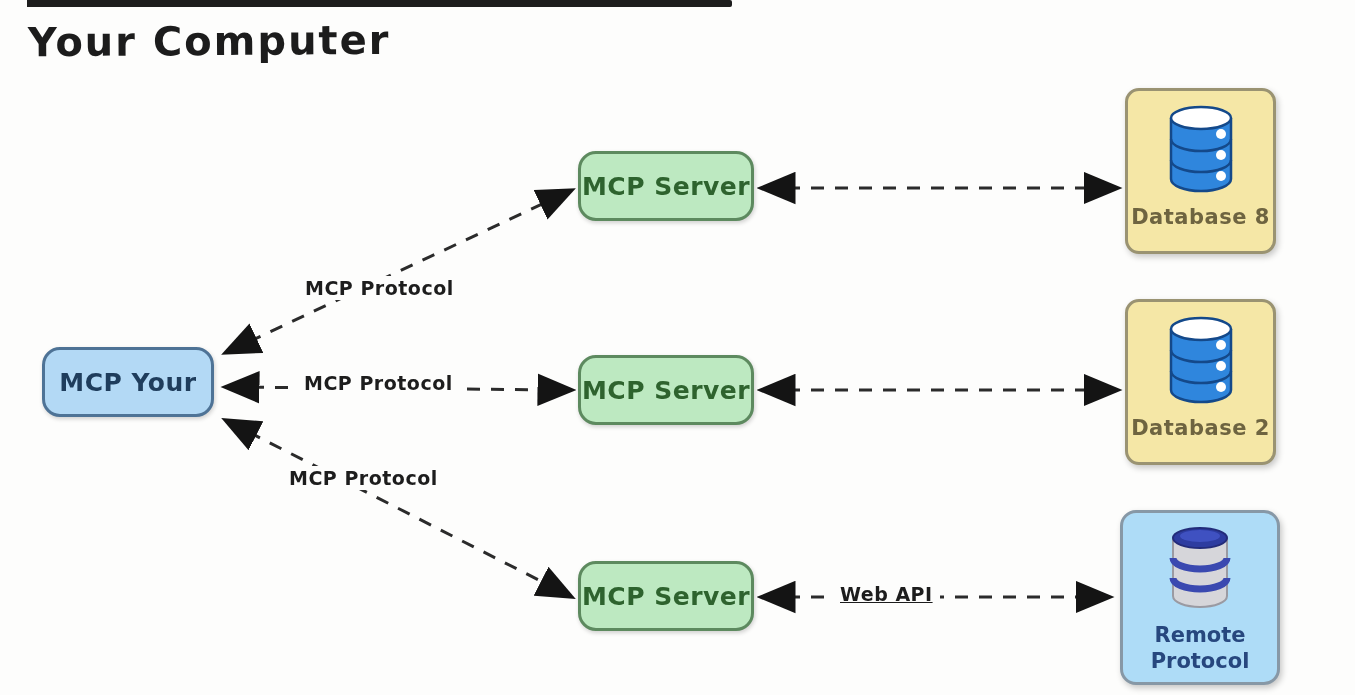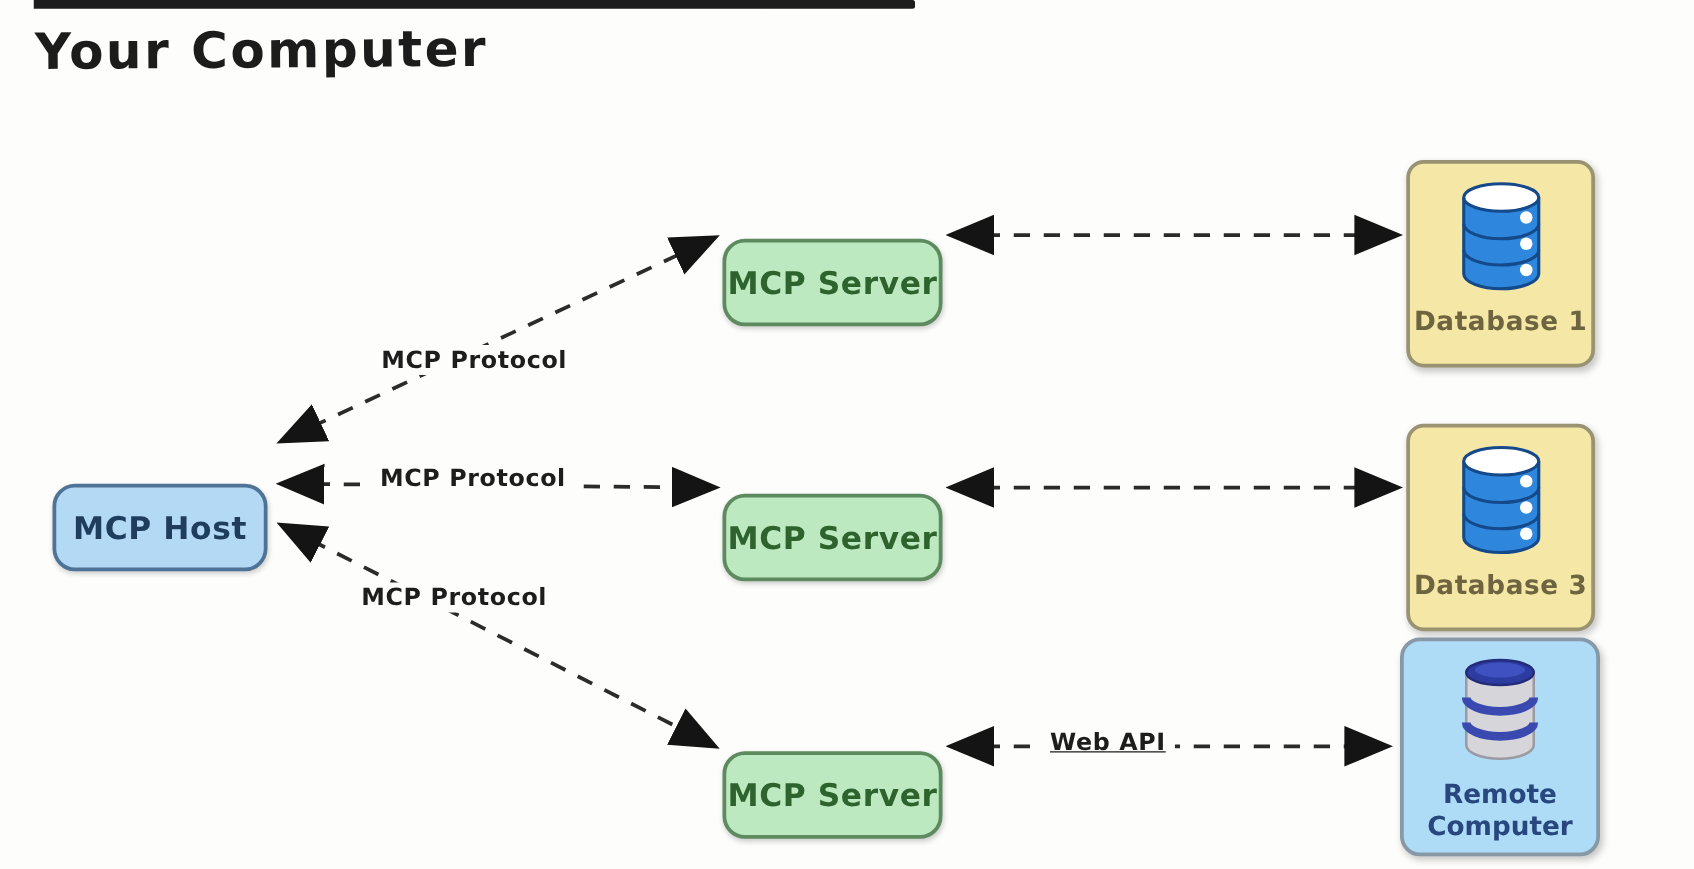--- a/index.html
+++ b/index.html
@@ -19,21 +19,21 @@
   }
   .edges-layer{position:absolute;left:0;top:0;z-index:1;}
   .edge-line{stroke:#2b2b2b;stroke-width:3;stroke-dasharray:13 11;fill:none;}
   .edge-label{
     position:absolute;z-index:2;background:var(--page-bg,#fdfdfc);
     padding:1px 7px;font-size:19px;font-weight:700;color:#1d1d1d;
     white-space:nowrap;letter-spacing:0.5px;
   }
   .node{
     position:absolute;z-index:3;display:flex;align-items:center;justify-content:center;
-    box-sizing:border-box;font-weight:700;letter-spacing:0.5px;margin-top:40px;
+    box-sizing:border-box;font-weight:700;letter-spacing:0.5px;
   }
   .node-host{
     left:42px;top:347px;width:172px;height:70px;
     background:var(--host-fill,#b3d9f5);border:3px solid var(--host-border,#4e7396);
     border-radius:18px;color:var(--host-text,#1f3d5c);font-size:25px;
     box-shadow:1px 2px 4px rgba(0,0,0,0.18);
   }
   .node-server{
     width:176px;height:70px;left:578px;
     background:var(--server-fill,#bde9c1);border:3px solid var(--server-border,#5d8a5f);
@@ -84,21 +84,21 @@
   <path class="edge-line" d="M763,390 L1116,390" marker-start="url(#ah)" marker-end="url(#ah)"></path>
   <path class="edge-line" d="M763,597 L1108,597" marker-start="url(#ah)" marker-end="url(#ah)"></path>
 </svg>
 
 <div class="edge-label" style="left:298px;top:276px;">MCP Protocol</div>
 <div class="edge-label" style="left:297px;top:371px;">MCP Protocol</div>
 <div class="edge-label" style="left:282px;top:466px;">MCP Protocol</div>
 <div class="edge-label" style="left:833px;top:582px;text-decoration:underline;">Web API</div>
 
 <div class="node node-host">
-  <span>MCP Host</span>
+  <span>MCP Your</span>
 </div>
 
 <div class="node node-server node-server-1">
   <span>MCP Server</span>
 </div>
 <div class="node node-server node-server-2">
   <span>MCP Server</span>
 </div>
 <div class="node node-server node-server-3">
   <span>MCP Server</span>
@@ -109,42 +109,42 @@
     <svg width="72" height="88" viewBox="0 0 72 88">
       <path d="M6,13 v61 a30,12 0 0 0 60,0 v-61" fill="#2f86dd" stroke="#14498a" stroke-width="2.5"></path>
       <path d="M6,34 a30,12 0 0 0 60,0" fill="none" stroke="#14498a" stroke-width="2.5"></path>
       <path d="M6,55 a30,12 0 0 0 60,0" fill="none" stroke="#14498a" stroke-width="2.5"></path>
       <ellipse cx="36" cy="13" rx="30" ry="11" fill="#ffffff" stroke="#14498a" stroke-width="2.5"></ellipse>
       <circle cx="56" cy="29" r="5" fill="#ffffff"></circle>
       <circle cx="56" cy="50" r="5" fill="#ffffff"></circle>
       <circle cx="56" cy="71" r="5" fill="#ffffff"></circle>
     </svg>
   </span>
-  <div class="db-label">Database 1</div>
+  <div class="db-label">Database 8</div>
 </div>
 
 <div class="node node-db node-db-2">
   <span>
     <svg width="72" height="88" viewBox="0 0 72 88">
       <path d="M6,13 v61 a30,12 0 0 0 60,0 v-61" fill="#2f86dd" stroke="#14498a" stroke-width="2.5"></path>
       <path d="M6,34 a30,12 0 0 0 60,0" fill="none" stroke="#14498a" stroke-width="2.5"></path>
       <path d="M6,55 a30,12 0 0 0 60,0" fill="none" stroke="#14498a" stroke-width="2.5"></path>
       <ellipse cx="36" cy="13" rx="30" ry="11" fill="#ffffff" stroke="#14498a" stroke-width="2.5"></ellipse>
       <circle cx="56" cy="29" r="5" fill="#ffffff"></circle>
       <circle cx="56" cy="50" r="5" fill="#ffffff"></circle>
       <circle cx="56" cy="71" r="5" fill="#ffffff"></circle>
     </svg>
   </span>
-  <div class="db-label">Database 3</div>
+  <div class="db-label">Database 2</div>
 </div>
 
 <div class="node-remote">
   <span>
     <svg width="66" height="86" viewBox="0 0 66 86">
       <path d="M6,13 v58 a27,11 0 0 0 54,0 v-58" fill="#d6d6da" stroke="#9a9aa2" stroke-width="2"></path>
       <path d="M6,33 a27,11 0 0 0 54,0" fill="none" stroke="#3a49b0" stroke-width="7"></path>
       <path d="M6,53 a27,11 0 0 0 54,0" fill="none" stroke="#3a49b0" stroke-width="7"></path>
       <ellipse cx="33" cy="13" rx="27" ry="10" fill="#2d3ca0" stroke="#232c7a" stroke-width="2"></ellipse>
       <ellipse cx="33" cy="11" rx="20" ry="6" fill="#3f51c1"></ellipse>
     </svg>
   </span>
-  <div class="db-label" style="width:120px;">Remote Computer</div>
+  <div class="db-label" style="width:120px;">Remote Protocol</div>
 </div>
 
 </body></html>

